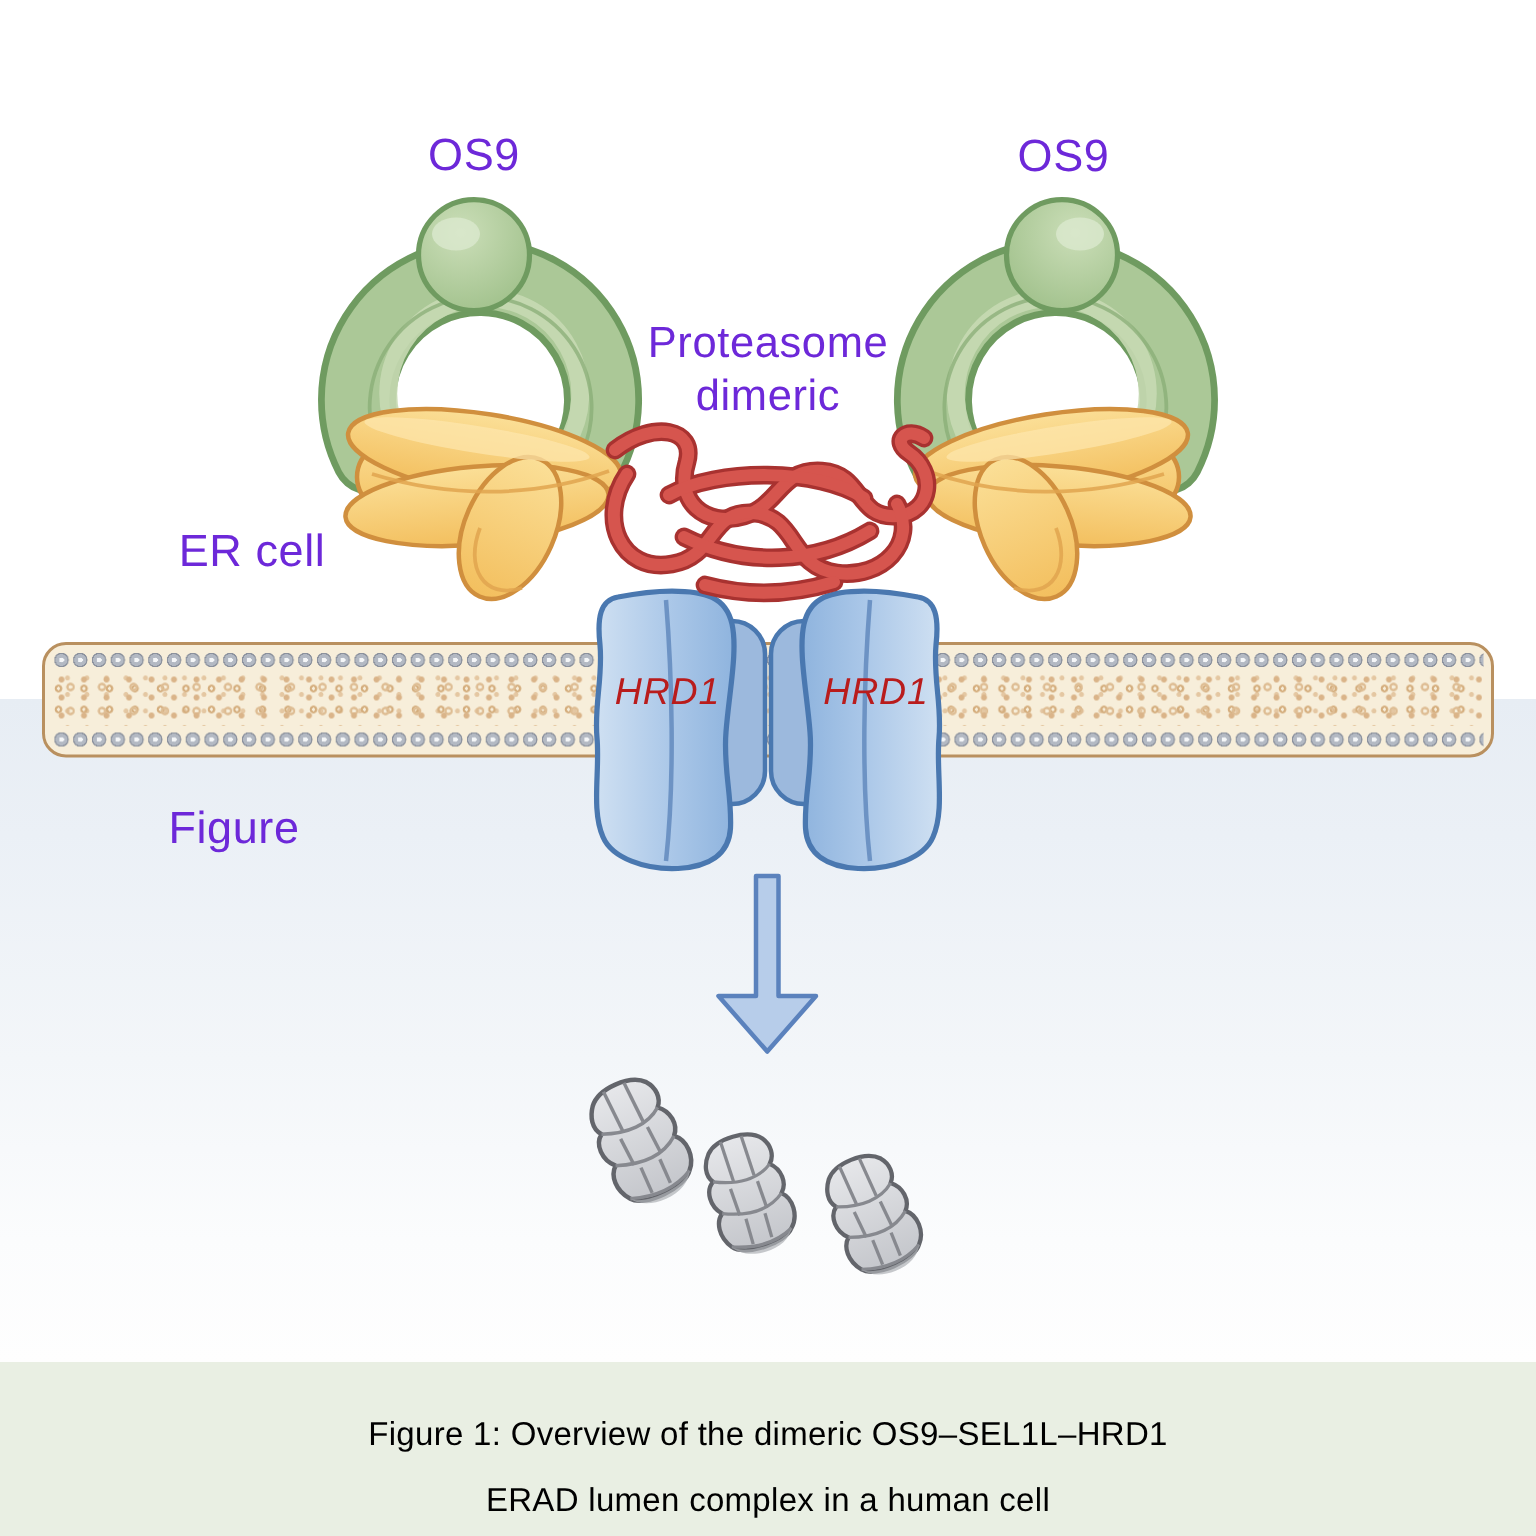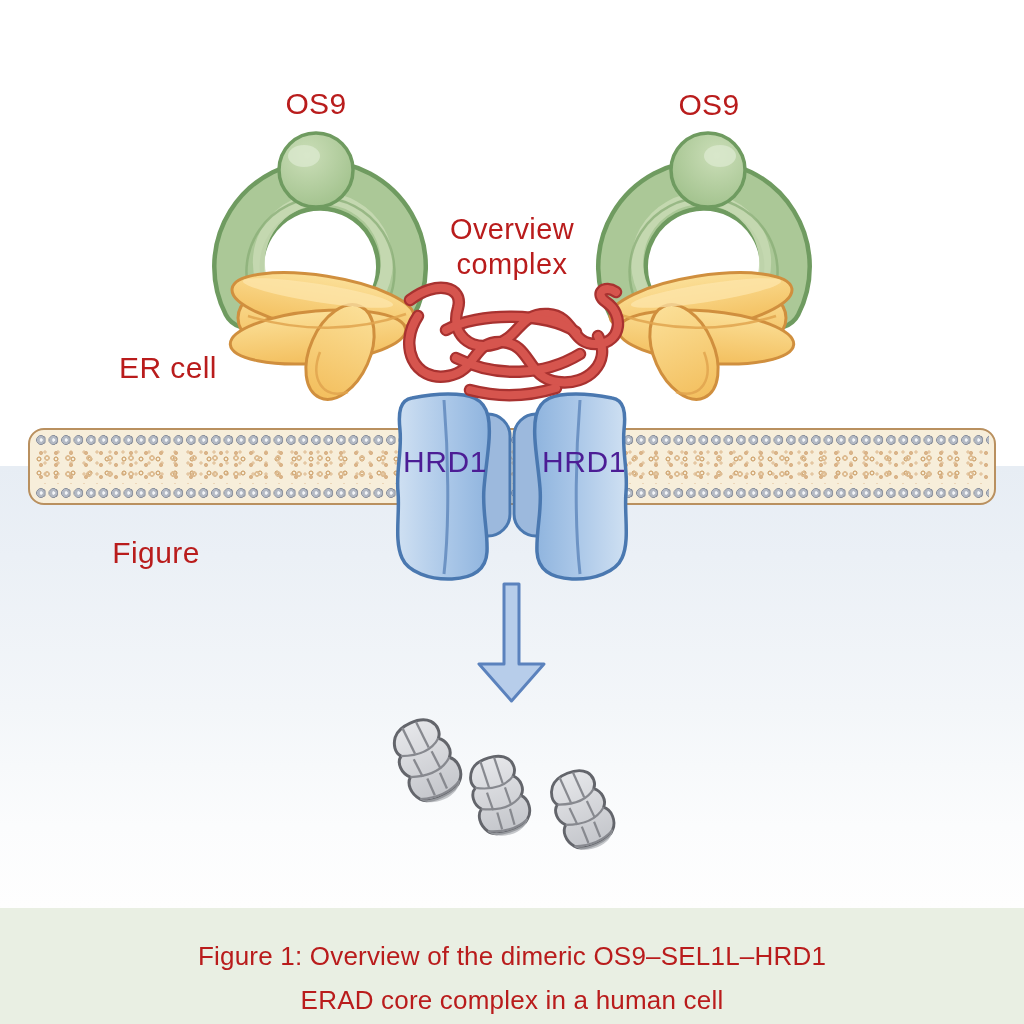--- a/index.html
+++ b/index.html
@@ -30,31 +30,31 @@
     background-image:
       radial-gradient(circle at 5px 4px,#d8b083 0 1.7px,rgba(0,0,0,0) 2.3px),
       radial-gradient(circle at 11px 9px,rgba(0,0,0,0) 1.2px,#dcb98e 1.4px 2.6px,rgba(0,0,0,0) 3.1px),
       radial-gradient(circle at 3px 10px,rgba(0,0,0,0) 1px,#d2a977 1.2px 2.3px,rgba(0,0,0,0) 2.8px),
       radial-gradient(circle at 9px 3px,#e3c49e 0 1.4px,rgba(0,0,0,0) 1.9px);
     background-size:15px 12px,21px 16px,17px 14px,13px 11px;
   }
   .art{position:absolute;left:0;top:0;width:1024px;height:1024px;}
   .label{
     position:absolute;transform:translate(-50%,-50%);
-    font-size:30px;font-weight:500;color:#b91c1c;letter-spacing:.4px;
+    font-size:30px;font-weight:500;color:#6d28d9;letter-spacing:.4px;
     white-space:nowrap;
   }
   .label.center{text-align:center;white-space:normal;line-height:35px;}
-  .label.hrd1{font-size:30px;color:#4c1d95;letter-spacing:.6px;}
+  .label.hrd1{font-size:25px;color:#b91c1c;letter-spacing:.6px;font-style:italic;}
   .caption{
     position:absolute;left:0;top:908px;width:1024px;height:116px;
     background:#e9efe3;text-align:center;box-sizing:border-box;padding-top:26px;
   }
   .caption div{
-    font-size:26px;font-weight:500;color:#b91c1c;line-height:44px;letter-spacing:.2px;
+    font-size:22px;font-weight:500;color:#000000;line-height:44px;letter-spacing:.2px;
   }
 </style>
 </head>
 <body>
 
 <div class="canvas">
 
   <div class="cytosol-bg"></div>
 
   <div class="membrane">
@@ -164,27 +164,27 @@
       <use href="#barrelSym" transform="translate(428,763) rotate(-24) scale(1.15)"></use>
       <use href="#barrelSym" transform="translate(500,798) rotate(-16) scale(1.1)"></use>
       <use href="#barrelSym" transform="translate(583,812) rotate(-22) scale(1.1)"></use>
     </g>
   </svg>
 
   <div class="label" style="left:316px;top:104px">OS9</div>
   <div class="label" style="left:709px;top:105px">OS9</div>
 
   <div class="label center" style="left:512px;top:247px;font-size:29px">
-    <span>Overview</span><br>
-    <span>complex</span>
+    <span>Proteasome</span><br>
+    <span>dimeric</span>
   </div>
 
   <div class="label" style="left:168px;top:368px">ER cell</div>
   <div class="label hrd1" style="left:445px;top:462px">HRD1</div>
   <div class="label hrd1" style="left:584px;top:462px">HRD1</div>
   <div class="label" style="left:156px;top:553px">Figure</div>
 
   <div class="caption">
     <div>Figure 1: Overview of the dimeric OS9–SEL1L–HRD1</div>
-    <div>ERAD core complex in a human cell</div>
+    <div>ERAD lumen complex in a human cell</div>
   </div>
 
 </div>
 
 </body></html>

